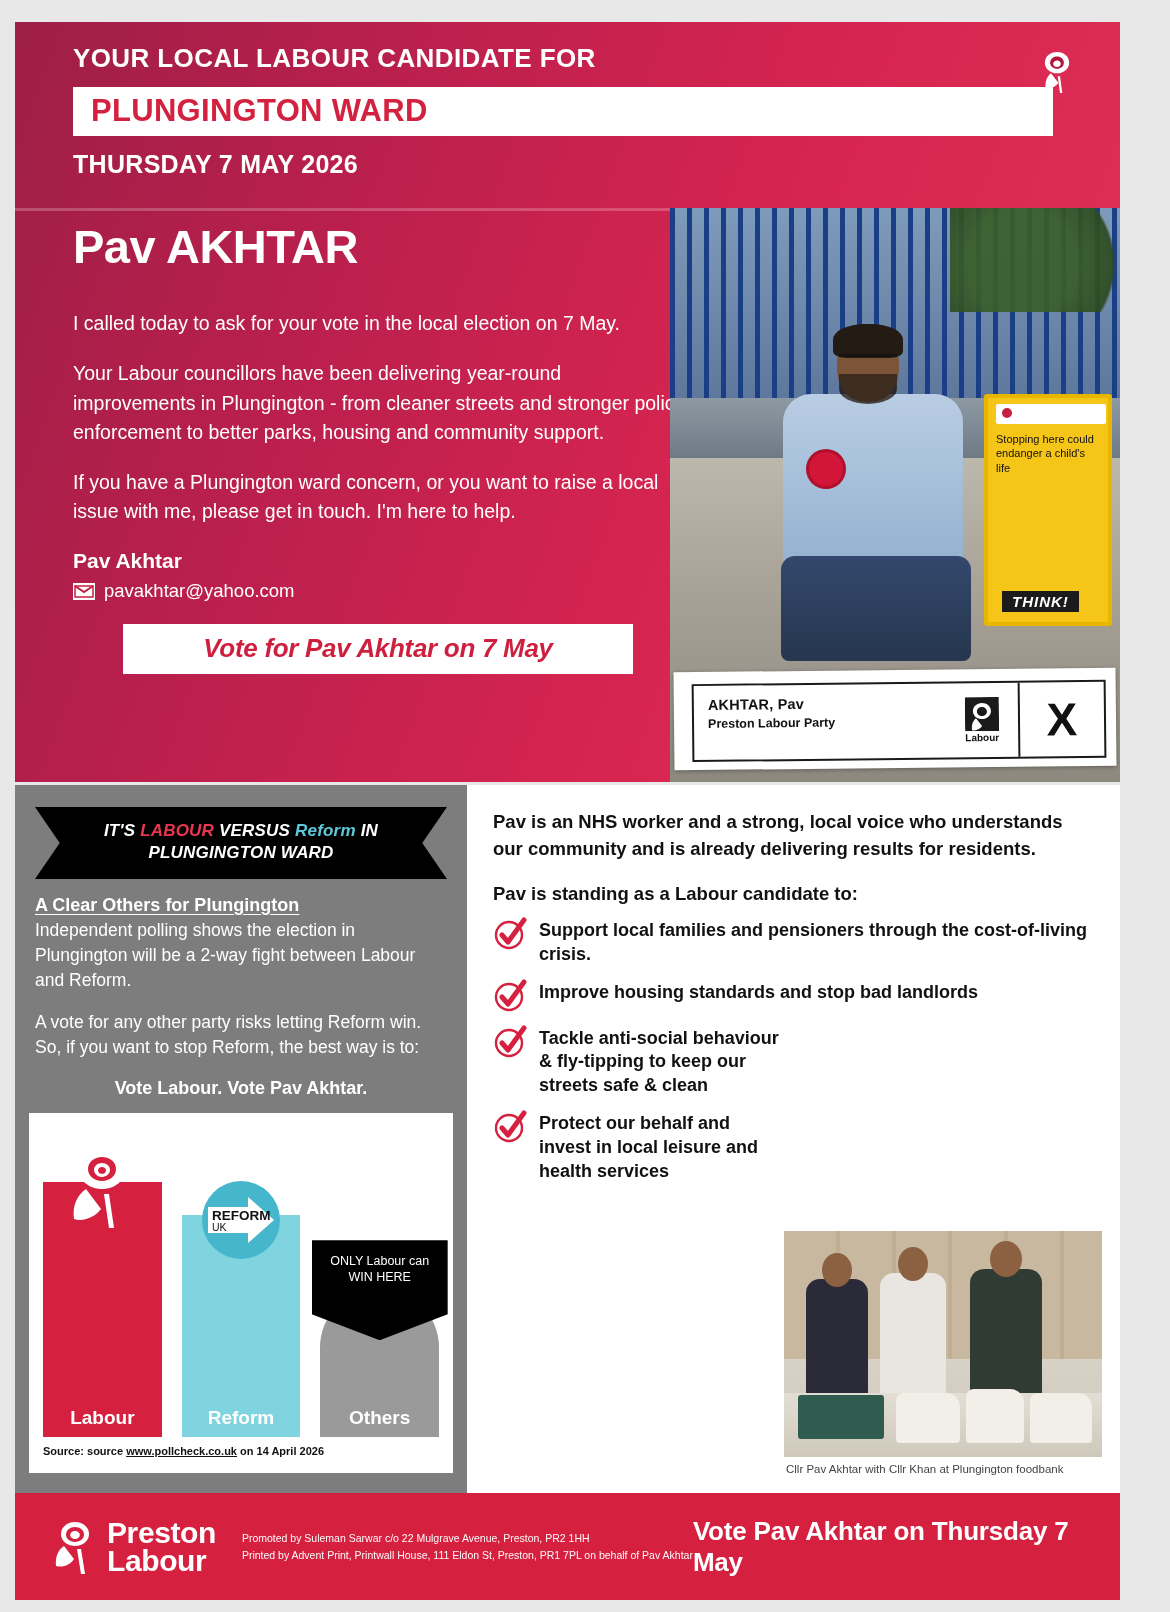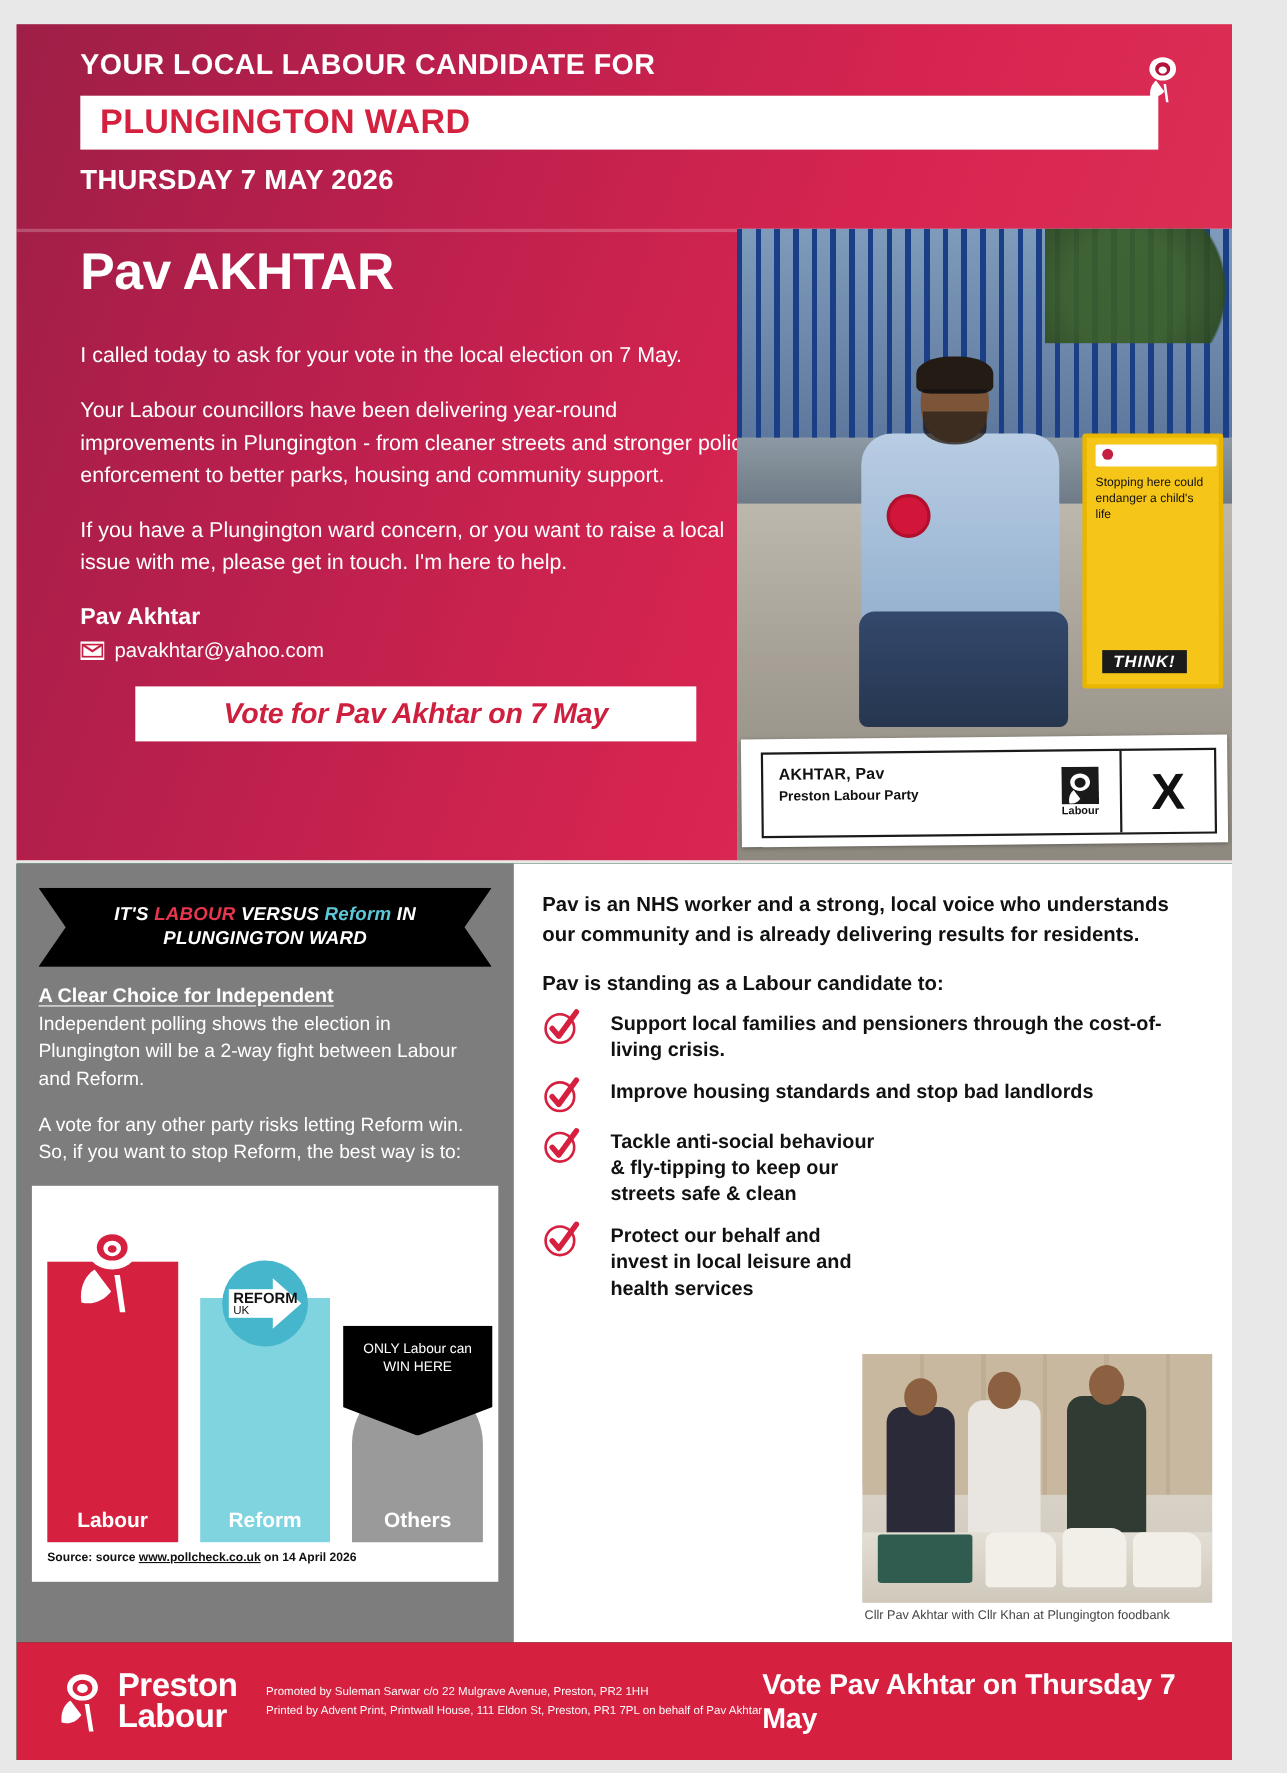--- a/index.html
+++ b/index.html
@@ -260,21 +260,21 @@
     margin-bottom: 18px;
   }
   .p2-intro {
     font-size:18.5px; font-weight:bold; color:#111; line-height:1.45;
     margin-bottom: 20px; max-width: 600px;
   }
   .p2-lead {
     font-size:18.5px; font-weight:bold; color:#111; margin-bottom: 14px;
   }
   .pledges { list-style:none; }
-  .pledge { display:flex; gap:28px; margin-bottom: 14px; align-items:flex-start; }
+  .pledge { display:flex; gap:12px; margin-bottom: 14px; align-items:flex-start; }
   .tick { width:34px; height:34px; flex:none; margin-top:-2px; }
   .pledge-txt { font-size:18px; font-weight:bold; color:#111; line-height:1.33; }
   .pledge-narrow .pledge-txt { max-width: 245px; }
 
   .foodbank {
     position:absolute; right:18px; bottom: 10px; width: 318px; height: 252px;
   }
   .fb-photo {
     width:100%; height: 226px; position:relative; overflow:hidden;
     background: linear-gradient(#cdbfa9 0%, #c2b39c 52%, #d8d2c7 53%, #cfc8bb 100%);
@@ -426,23 +426,24 @@
 
   <section class="panel2">
     <div class="p2-grid">
 
       <div class="p2-left">
         <div class="ribbon">
           <div class="ribbon-line"><span>IT'S </span><span class="lab">LABOUR</span><span> VERSUS </span><span class="ref">Reform</span><span> IN</span></div>
           <div class="ribbon-line">PLUNGINGTON WARD</div>
         </div>
 
-        <div class="p2-h">A Clear Choice for Independent </div>
+        <div class="p2-h">A Clear Others for Plungington </div>
         <div class="p2-p">Independent polling shows the election in Plungington will be a 2-way fight between Labour and Reform.</div>
         <div class="p2-p">A vote for any other party risks letting Reform win. So, if you want to stop Reform, the best way is to:</div>
+        <div class="p2-cta">Vote Labour. Vote Pav Akhtar.</div>
 
         <div class="chart-card">
           <div class="bars">
 
             <div class="bar-col">
               <div class="bar bar-labour">
                 <svg class="bar-rose" viewBox="0 0 86 86">
                   <path d="M43 6c13 0 23 8.5 23 19.5S56 45 43 45 20 36.5 20 25.5 30 6 43 6z" fill="#fff"></path>
                   <path d="M43 13c8 0 14 5.2 14 12S51 37 43 37s-14-5.2-14-12 6-12 14-12z" fill="#d5213f"></path>
                   <path d="M43 19c4.4 0 8 3 8 6.8S47.4 33 43 33s-8-3.2-8-7.2S38.6 19 43 19z" fill="#fff"></path>

